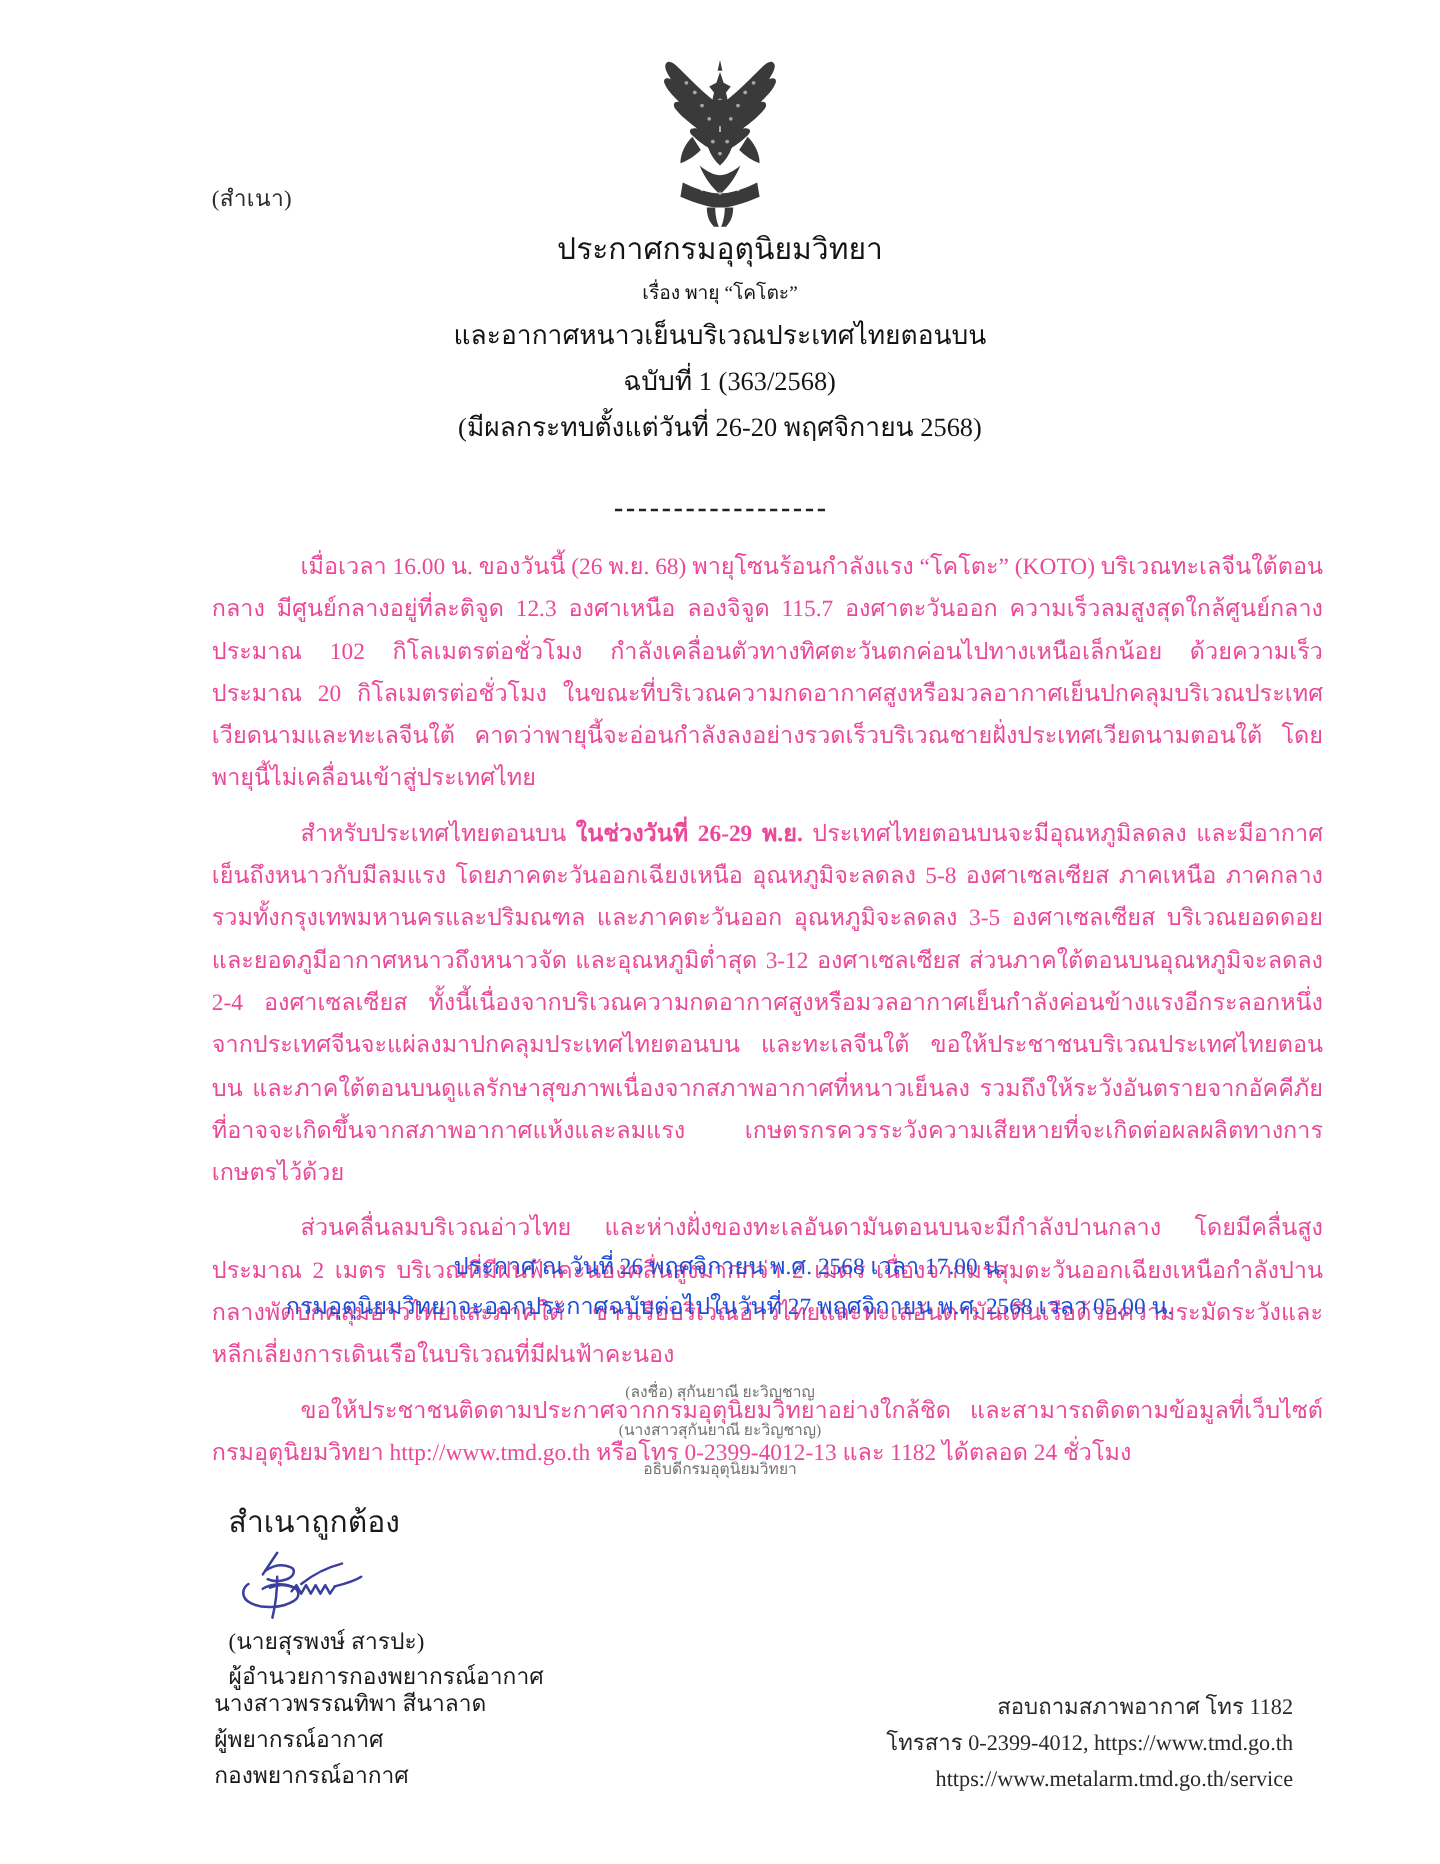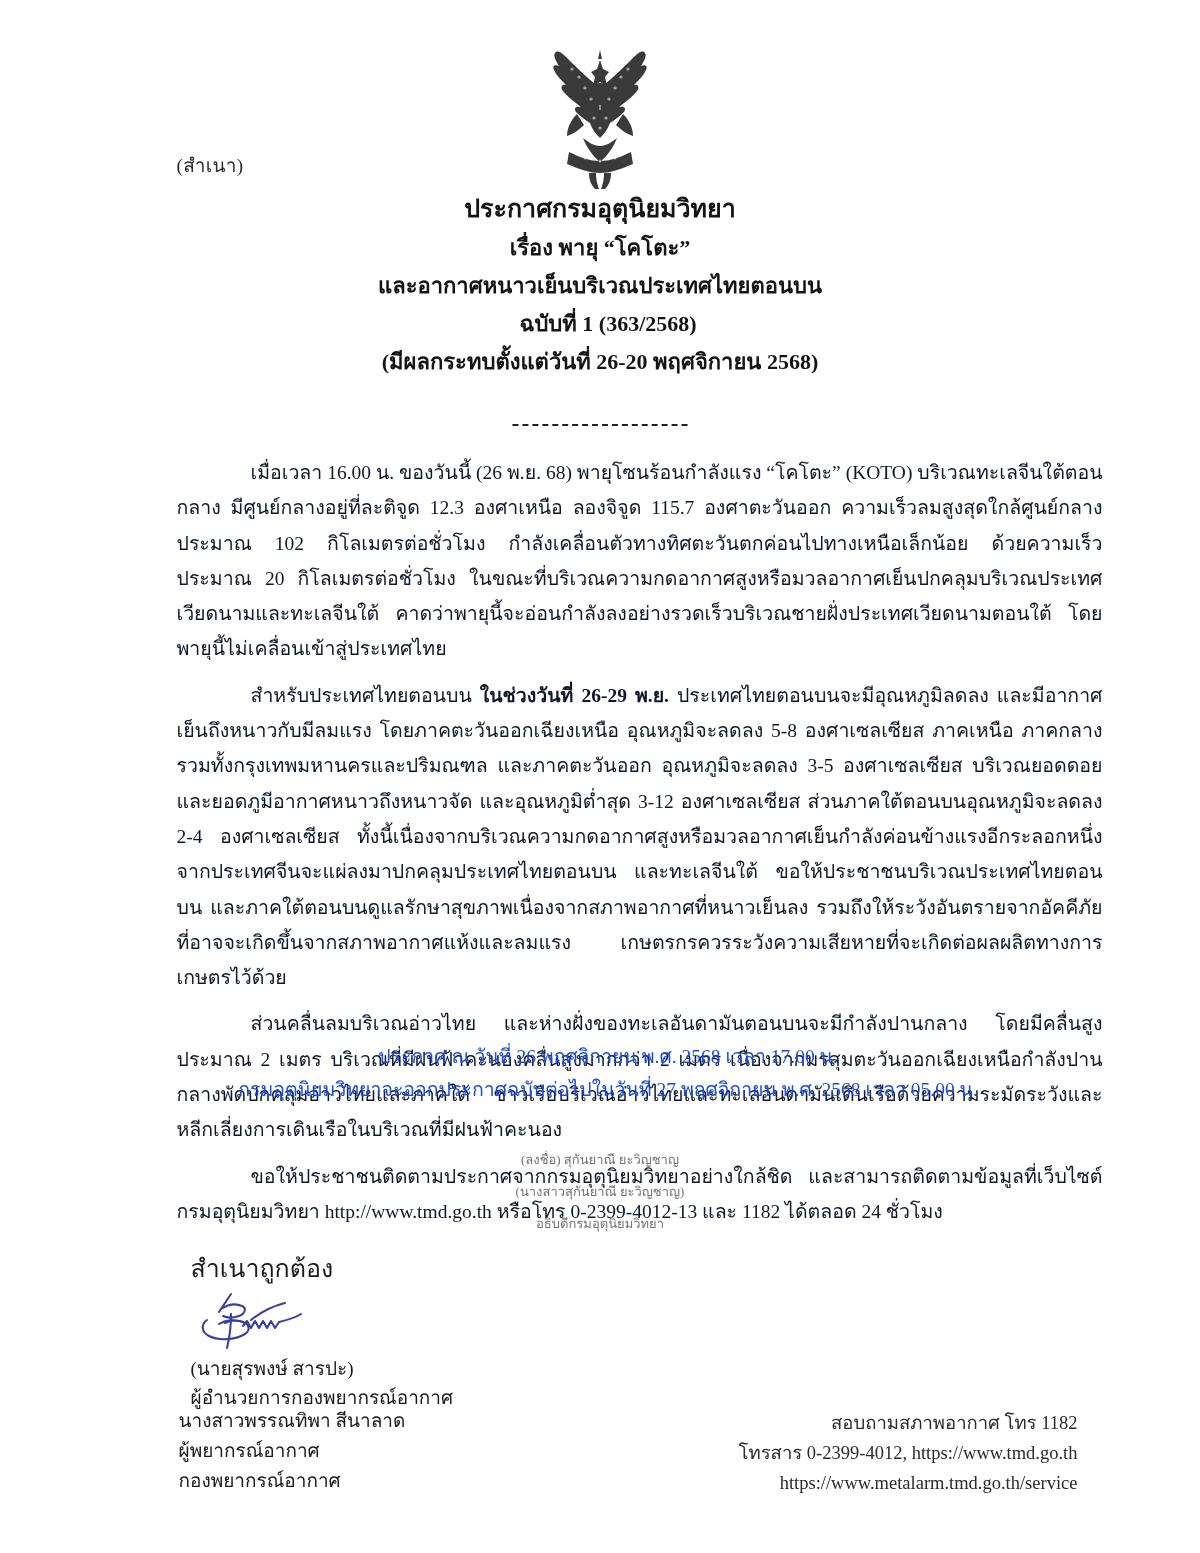--- a/index.html
+++ b/index.html
@@ -47,26 +47,26 @@
 
   
   .header {
     position: absolute;
     left: 0;
     right: 0;
     top: 196px;
     text-align: center;
   }
   .header .ln {
-    font-weight: bold;
+    font-weight: normal;
     color: #141414;
     line-height: 1.0;
   }
   .h1 { font-size: 25px; margin-bottom: 16px; }
-  .h2 { font-size: 22px; margin-bottom: 16px; }
+  .h2 { font-size: 16px; margin-bottom: 16px; }
   .h3 { font-size: 22px; margin-bottom: 16px; }
   .h4 { font-size: 22px; margin-bottom: 16px; padding-left: 16px; }
   .h5 { font-size: 22px; margin-bottom: 0; }
 
   .divider {
     position: absolute;
     top: 424px;
     left: 50%;
     transform: translateX(-50%);
     width: 175px;
@@ -80,21 +80,21 @@
     left: 138px;
     top: 455px;
     width: 926px;
   }
   .para {
     font-size: 19.5px;
     line-height: 35.3px;
     text-align: justify;
     text-justify: inter-word;
     margin: 0 0 11px 0;
-    color: #0f172a;
+    color: #ec4899;
     text-indent: 74px;
   }
   .para:last-child { margin-bottom: 0; }
   .para b { font-weight: bold; }
 
   .p-contact { text-indent: 74px; }
 
   
   .issued {
     position: absolute;

